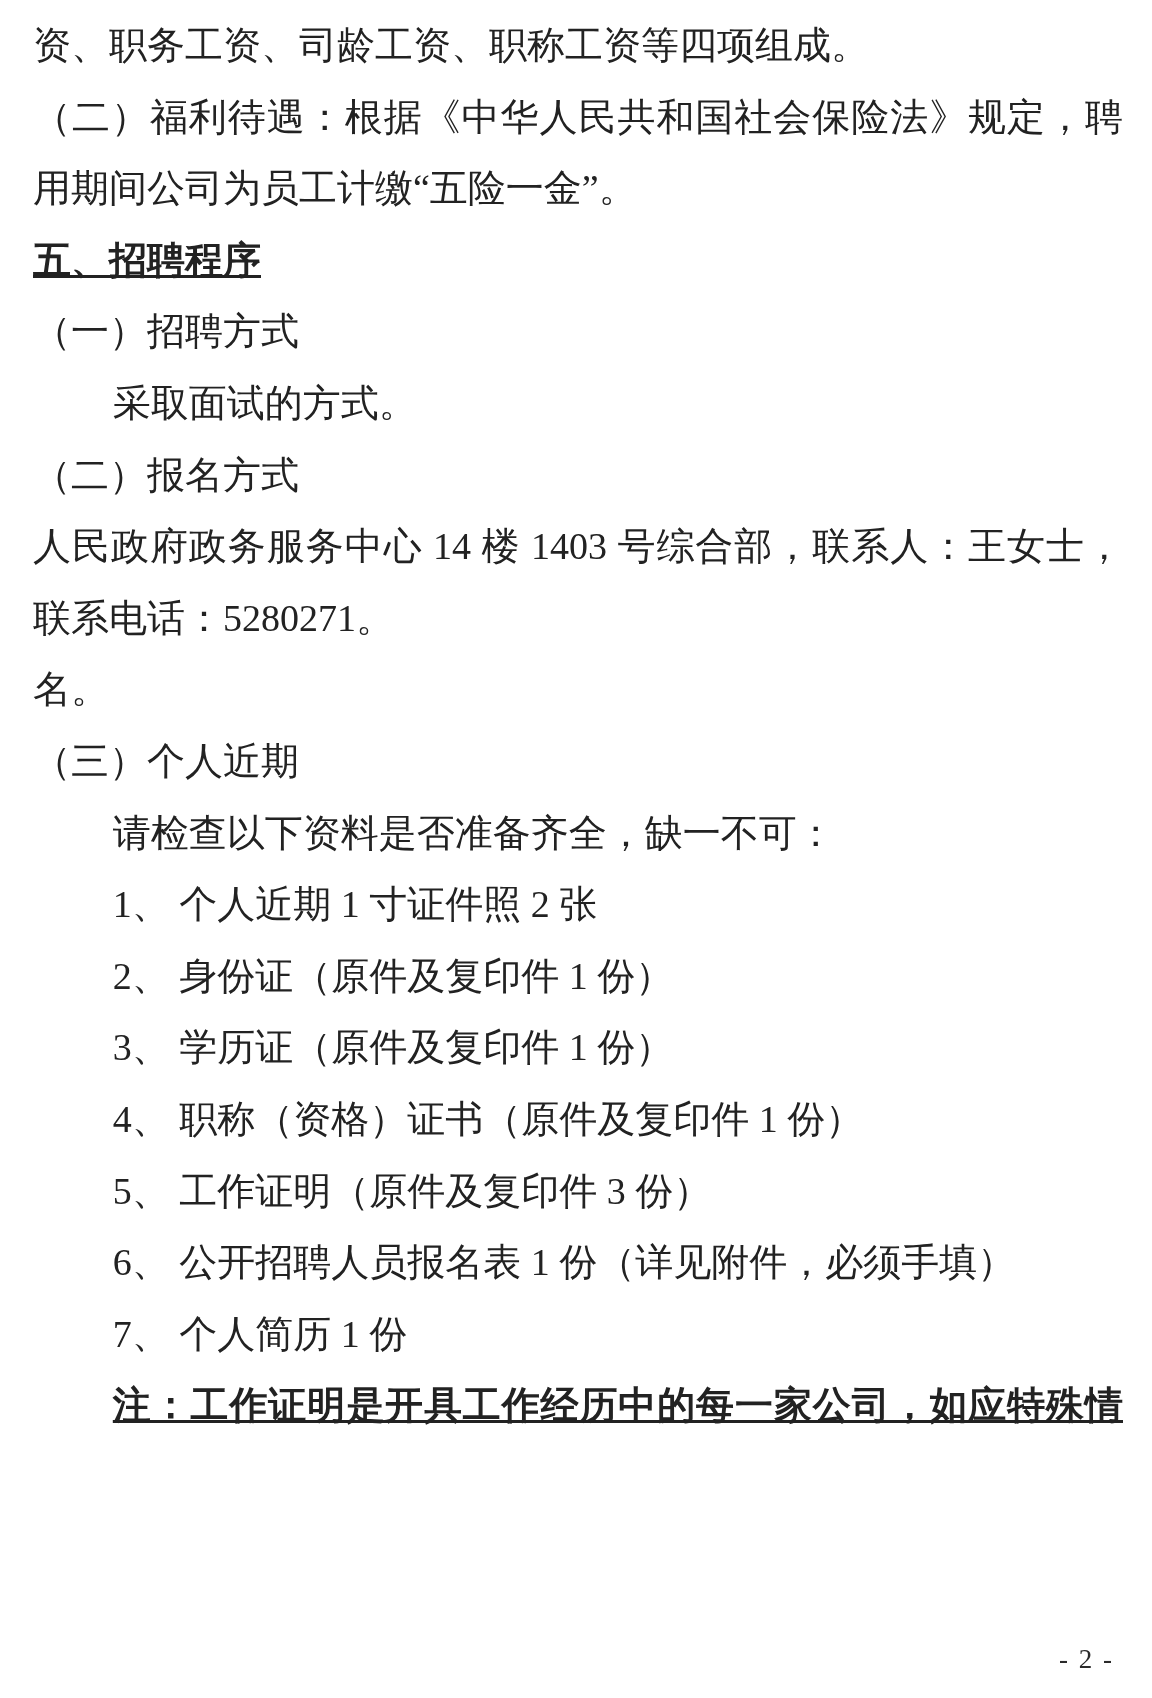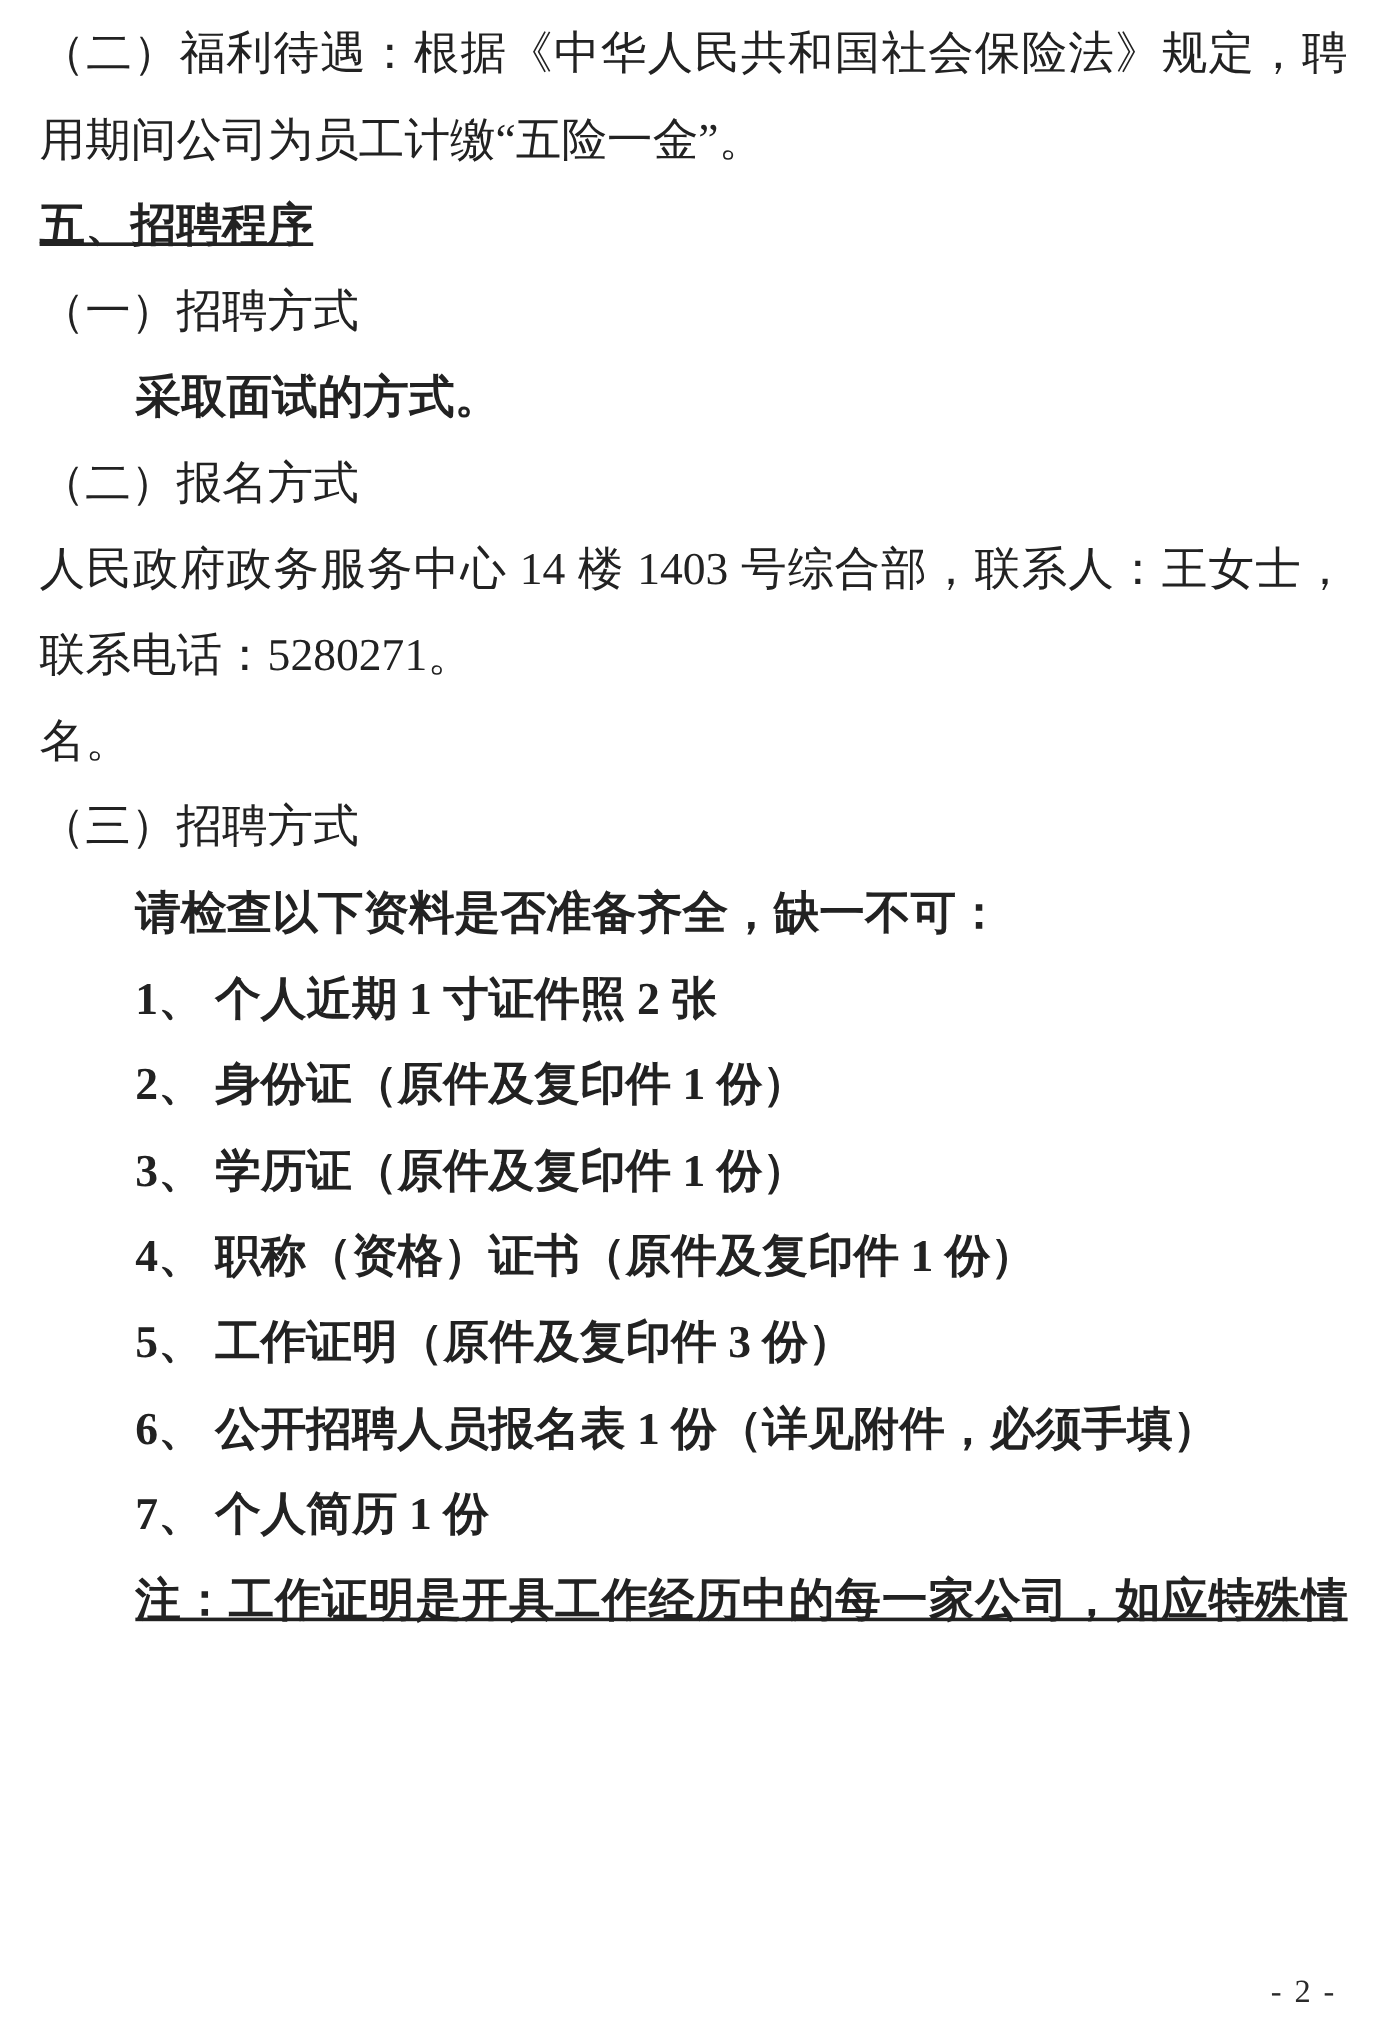--- a/index.html
+++ b/index.html
@@ -26,21 +26,20 @@
     height: 71.6px;
     display: block;
     font-size: 38px;
     line-height: 71.6px;
     letter-spacing: 0px;
     white-space: nowrap;
     color: #222222;
   }
   .ln.ind {
     text-indent: 2.1em;
-    font-weight: bold;
   }
   .ln.bold {
     font-weight: 700;
     text-decoration: underline;
   }
   .ln.jlast {
     white-space: normal;
     text-align: justify;
     text-align-last: justify;
     text-justify: inter-character;
@@ -53,30 +52,31 @@
     color: #2a2a2a;
     font-family: "Liberation Serif", "DejaVu Serif", serif;
     letter-spacing: 2px;
   }
 </style>
 </head>
 <body>
 
 <div class="page">
   <div class="content">
+    <div class="ln">资、职务工资、司龄工资、职称工资等四项组成。</div>
     <div class="ln jlast">（二）福利待遇：根据《中华人民共和国社会保险法》规定，聘</div>
     <div class="ln">用期间公司为员工计缴“五险一金”。</div>
     <div class="ln bold">五、招聘程序</div>
     <div class="ln">（一）招聘方式</div>
     <div class="ln ind">采取面试的方式。</div>
     <div class="ln">（二）报名方式</div>
     <div class="ln jlast">人民政府政务服务中心 14 楼 1403 号综合部，联系人：王女士，</div>
     <div class="ln">联系电话：5280271。</div>
     <div class="ln">名。</div>
-    <div class="ln">（三）招聘方式</div>
+    <div class="ln">（三）个人近期</div>
     <div class="ln ind">请检查以下资料是否准备齐全，缺一不可：</div>
     <div class="ln ind">1、 个人近期 1 寸证件照 2 张</div>
     <div class="ln ind">2、 身份证（原件及复印件 1 份）</div>
     <div class="ln ind">3、 学历证（原件及复印件 1 份）</div>
     <div class="ln ind">4、 职称（资格）证书（原件及复印件 1 份）</div>
     <div class="ln ind">5、 工作证明（原件及复印件 3 份）</div>
     <div class="ln ind">6、 公开招聘人员报名表 1 份（详见附件，必须手填）</div>
     <div class="ln ind">7、 个人简历 1 份</div>
     <div class="ln ind bold jlast">注：工作证明是开具工作经历中的每一家公司，如应特殊情</div>
   </div>

